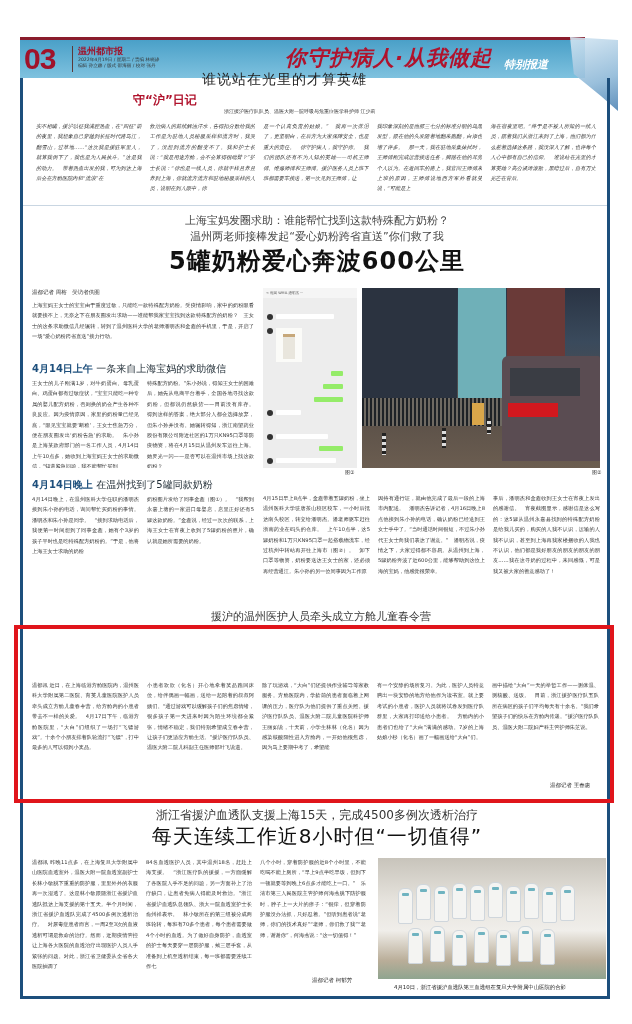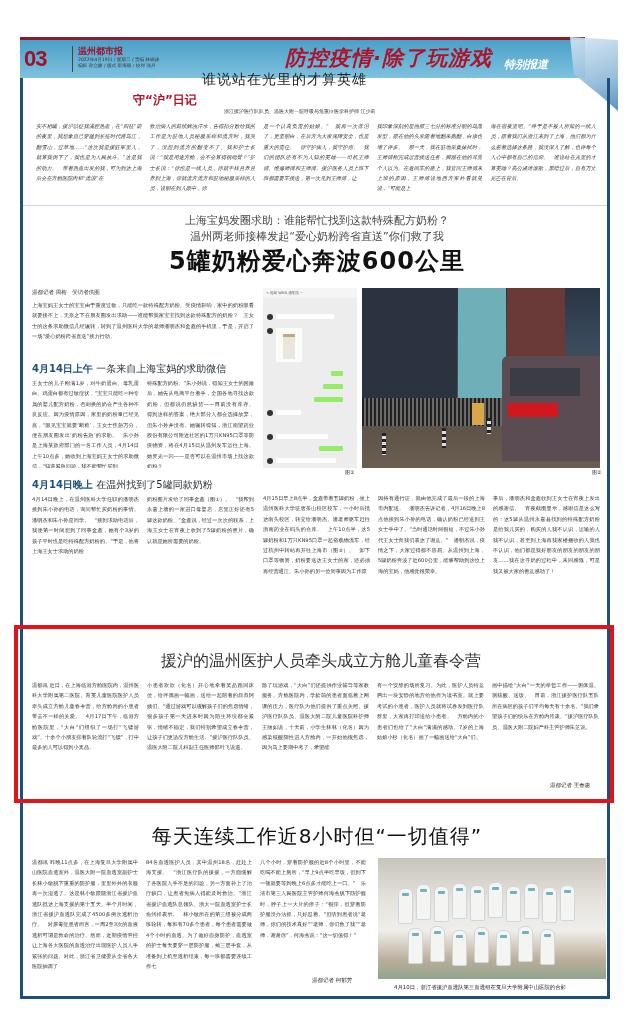--- a/index.html
+++ b/index.html
@@ -1,20 +1,20 @@
 <!DOCTYPE html>
 <html><head>
 <meta charset="utf-8">
 <style>
   html,body{margin:0;padding:0;background:#fff;}
   body{width:632px;height:1024px;position:relative;overflow:hidden;font-family:"DejaVu Sans","Liberation Sans",sans-serif;color:#222;}
   .page{position:absolute;left:20px;top:37px;width:594px;height:962px;}
   
   .mast{position:absolute;left:0;top:0;width:565px;height:41px;background:linear-gradient(#8a1d2c 0 3px,#4aa0c8 3px,#7fc2df 100%);}
-  .mast-num{position:absolute;left:4px;top:7px;font-family:"Liberation Sans",sans-serif;font-weight:bold;font-size:22px;color:#a0122a;letter-spacing:-1px;line-height:30px;}
+  .mast-num{position:absolute;left:4px;top:7px;font-family:"Liberation Sans",sans-serif;font-weight:bold;font-size:30px;color:#a0122a;letter-spacing:-1px;line-height:30px;}
   .mast-sep{position:absolute;left:52px;top:9px;width:1px;height:26px;background:#5a3a3a;}
   .mast-paper{position:absolute;left:58px;top:8px;font-size:9px;font-weight:bold;color:#a0122a;}
   .mast-meta{position:absolute;left:58px;top:20px;font-size:4.6px;line-height:6px;color:#333;}
   .mast-title{position:absolute;left:265px;top:9px;font-size:21px;font-weight:bold;font-style:italic;color:#b0122c;letter-spacing:1px;line-height:24px;}
   .mast-sub{position:absolute;left:484px;top:20px;font-size:11px;font-weight:bold;font-style:italic;color:#fff;}
   .mask{position:absolute;left:550px;top:0;width:48px;height:74px;background:linear-gradient(160deg,#d5e7f3,#8fb9d8 60%,#4f84b4);clip-path:polygon(0 0,100% 4%,100% 100%,65% 80%,8% 50%);opacity:.9;}
   .frame{position:absolute;left:0;top:41px;width:590px;height:921px;border-left:3px solid #1d4f7c;border-right:3px solid #1d4f7c;border-bottom:3px solid #1d4f7c;box-sizing:border-box;}
   
   .diary-kicker{position:absolute;left:113px;top:55px;font-size:12px;font-weight:bold;color:#b0122c;}
   .diary-title{position:absolute;left:182px;top:34px;font-family:"DejaVu Serif",serif;font-size:14px;letter-spacing:1px;color:#222;}
@@ -30,21 +30,21 @@
   .byline{position:absolute;font-size:5.5px;color:#333;}
   .sub{position:absolute;font-size:10px;color:#1d4f7c;font-weight:bold;}
   .sub .rest{color:#1d2a33;font-weight:normal;text-align:right;}
   .img{position:absolute;overflow:hidden;}
   .chat{background:#ededed;}
   .bubble{position:absolute;height:5px;border-radius:1px;}
   .night{background:linear-gradient(180deg,#2a3444 0%,#3a4a5c 30%,#5a5048 70%,#6b5d50 100%);}
   .cap-num{position:absolute;font-size:5px;color:#333;}
   
   .redbox{position:absolute;left:-6px;top:588px;width:600px;height:178px;border:4px solid #e0151b;box-sizing:border-box;}
-  .camp-kick{position:absolute;left:0;width:602px;top:614px;text-align:center;font-size:16px;color:#333;}
+  .camp-kick{position:absolute;left:0;width:602px;top:572px;text-align:center;font-size:11px;color:#333;}
   .camp-head{position:absolute;left:0;width:594px;top:614px;text-align:center;font-size:19px;color:#111;letter-spacing:1px;}
   
   .dia-kick{position:absolute;left:0;width:594px;top:770px;text-align:center;font-size:12px;color:#333;}
   .dia-head{position:absolute;left:0;width:594px;top:786px;text-align:center;font-size:20px;color:#111;letter-spacing:1px;}
   .team{background:linear-gradient(180deg,#c8c4bb 0%,#e6e3dd 35%,#f0eeea 60%,#b9ad98 85%,#8fa48f 100%);}
   .person{position:absolute;width:13px;height:34px;border-radius:6px 6px 2px 2px;background:#f4f4f2;border:1px solid #cfd6dc;}
   .person::before{content:"";position:absolute;left:3px;top:4px;width:7px;height:3px;background:#6fb3c0;border-radius:1px;}
   .caption{position:absolute;font-size:5.4px;color:#222;}
 </style>
 </head>
@@ -53,21 +53,21 @@
 <div class="page">
 
   <div class="mast">
     <div class="mast-num">03</div>
     <div class="mast-sep"></div>
     <div class="mast-paper">温州都市报</div>
     <div class="mast-meta">
       <div>2022年4月19日 / 星期二 / 责编 林晓静</div>
       <div>编辑 孙立娜 / 版式 邵海丽 / 校对 张丹</div>
     </div>
-    <div class="mast-title">防控疫情·除了玩游戏</div>
+    <div class="mast-title">你守护病人·从我做起</div>
     <div class="mast-sub">特别报道</div>
   </div>
   <div class="mask"></div>
   <div class="frame"></div>
 
   <div class="diary-kicker">守“沪”日记</div>
   <div class="diary-title">谁说站在光里的才算英雄</div>
   <div class="diary-byline">浙江援沪医疗队队员、温医大附一院呼吸与危重症医学科护师 江少莉</div>
   <div class="cols" style="left:16px;top:84px;width:560px;height:80px;">
     <div class="col italic" style="width:106px;height:80px;">实不相瞒，援沪以征我满腔热血，在“四征”前的夜里，我想象自己穿越到长征时代路马江，翻雪山，过草地……“这次我是援驻军里人，就算我倒下了，我也是为人民执斗。”这是我的动力。　带着热血出发的我，可为到达上海后会在方舱医院内和“流浪”在</div>
@@ -150,20 +150,21 @@
   <div class="camp-kick">援沪的温州医护人员牵头成立方舱儿童春令营</div>
   <div class="cols" style="left:12px;top:643px;width:570px;height:106px;">
     <div class="col" style="width:107px;height:106px;">温都讯 近日，在上海临港方舱医院内，温州医科大学附属第二医院、育英儿童医院医护人员牵头成立方舱儿童春令营，给方舱内的小患者带去不一样的关爱。　4月17日下午，临港方舱医院里，“大白”们组织了一场打“飞镖游戏”。十余个小朋友排着队轮流打“飞镖”，打中最多的人可以得到小奖品。</div>
     <div class="col" style="width:107px;height:106px;">小患者欢欣（化名）开心地拿着奖品跑回床位，给伴偶画一幅画，送给一起陪着的叔叔阿姨们。“通过游戏可以缓解孩子们的焦虑情绪，很多孩子第一天进来时因为陌生环境都会紧张，情绪不稳定，我们特别希望成立春令营，让孩子们更适应方舱生活。”援沪医疗队队员、温医大附二院儿科副主任医师邵叶飞说道。</div>
     <div class="col" style="width:107px;height:106px;">除了玩游戏，“大白”们还提供作业辅导等家教服务。方舱医院内，学龄前的患者面临着上网课的压力，医疗队为他们提供了重点关照。援沪医疗队队员、温医大附二院儿童医院科护师王丽如说，十天前，小学生林林（化名）因为感染核酸阳性进入方舱内，一开始他很焦虑，因为马上要期中考了，希望能</div>
     <div class="col" style="width:107px;height:106px;">有一个安静的场所复习。为此，医护人员特意腾出一块安静的地方给他作为读书室。就上要考试的小患者，医护人员就将试卷发到医疗队群里，大家再打印送给小患者。　方舱内的小患者们也给了“大白”满满的感动。7岁的上海姑娘小杉（化名）画了一幅画送给“大白”们。</div>
     <div class="col" style="width:107px;height:96px;">画中描绘“大白”一天的举哲工作——测体温、测核酸、送饭。　目前，浙江援护医疗队五队所在病区的孩子们平均每天有十余名。“我们希望孩子们的快乐在方舱内传递。”援沪医疗队队员、温医大附二院妇产科主管护师朱芝说。</div>
   </div>
   <div class="byline" style="left:530px;top:745px;">温都记者 王春惠</div>
 
+  <div class="dia-kick">浙江省援沪血透队支援上海15天，完成4500多例次透析治疗</div>
   <div class="dia-head">每天连续工作近8小时但“一切值得”</div>
   <div class="cols" style="left:12px;top:820px;width:336px;height:132px;">
     <div class="col" style="width:106px;height:132px;">温都讯 昨晚11点多，在上海复旦大学附属中山医院血透室外，温医大附一院血透室副护士长林小敏脱下重重的防护服，里里外外的衣服再一次湿透了。这是林小敏跟随浙江省援沪血透队抵达上海支援的第十五天。半个月时间，浙江省援沪血透队完成了4500多例次透析治疗。　对尿毒症患者而言，一周2至3次的血液透析可谓是救命的治疗。然而，近期疫情管控让上海各大医院的血透治疗出现医护人员人手紧张的问题。对此，浙江省卫健委从全省各大医院抽调了</div>
     <div class="col" style="width:106px;height:132px;">84名血透医护人员，其中温州18名，赶赴上海支援。　“浙江医疗队的援援，一方面缓解了各医院人手不足的问题，另一方面补上了治疗缺口，让患者免病人得能及时救治。”浙江省援沪血透队总领队、浙大一院血透室护士长俞州祥表示。　林小敏所在的第三组被分成两班轮转，每班有70多个患者，每个患者需要做4个小时的血透。为了做好自身防护，血透室的护士每天要穿一层防护服，戴三层手套，从准备到上机至透析结束，每一班都需要连续工作七</div>
     <div class="col" style="width:106px;height:110px;">八个小时，穿着防护服的近8个小时里，不能吃喝不能上厕所，“早上9点半吃早饭，但到下一顿就要等到晚上6点多才能吃上一口。”　乐清市第三人民医院主管护师何海燕脱下防护服时，脖子上一大片的疹子：“很痒，但穿着防护服没办法抓，只好忍着。”但听到患者说“老师，你们的技术真好”“老师，你们救了我”“老师，谢谢你”，何海燕说：“这一切值得！”</div>
   </div>
   <div class="byline" style="left:292px;top:940px;">温都记者 柯郁芳</div>
 
   <div class="img team" style="left:358px;top:821px;width:228px;height:121px;">
     <div class="person" style="left:20px;top:30px;"></div>

